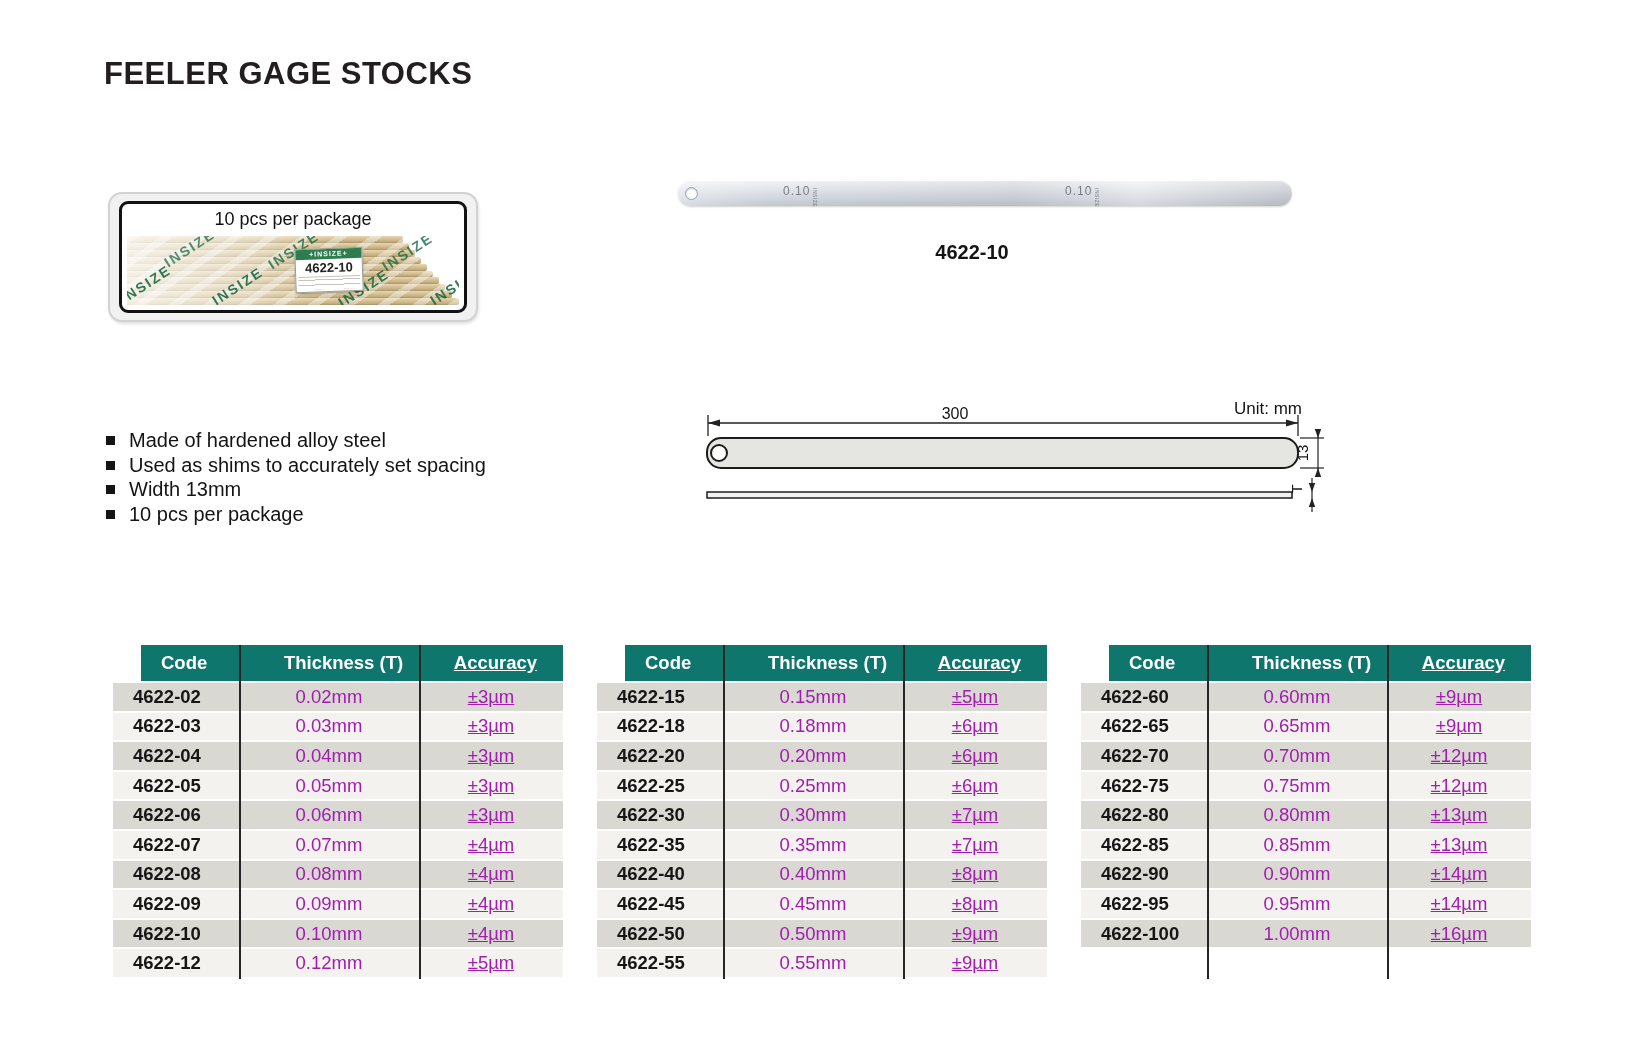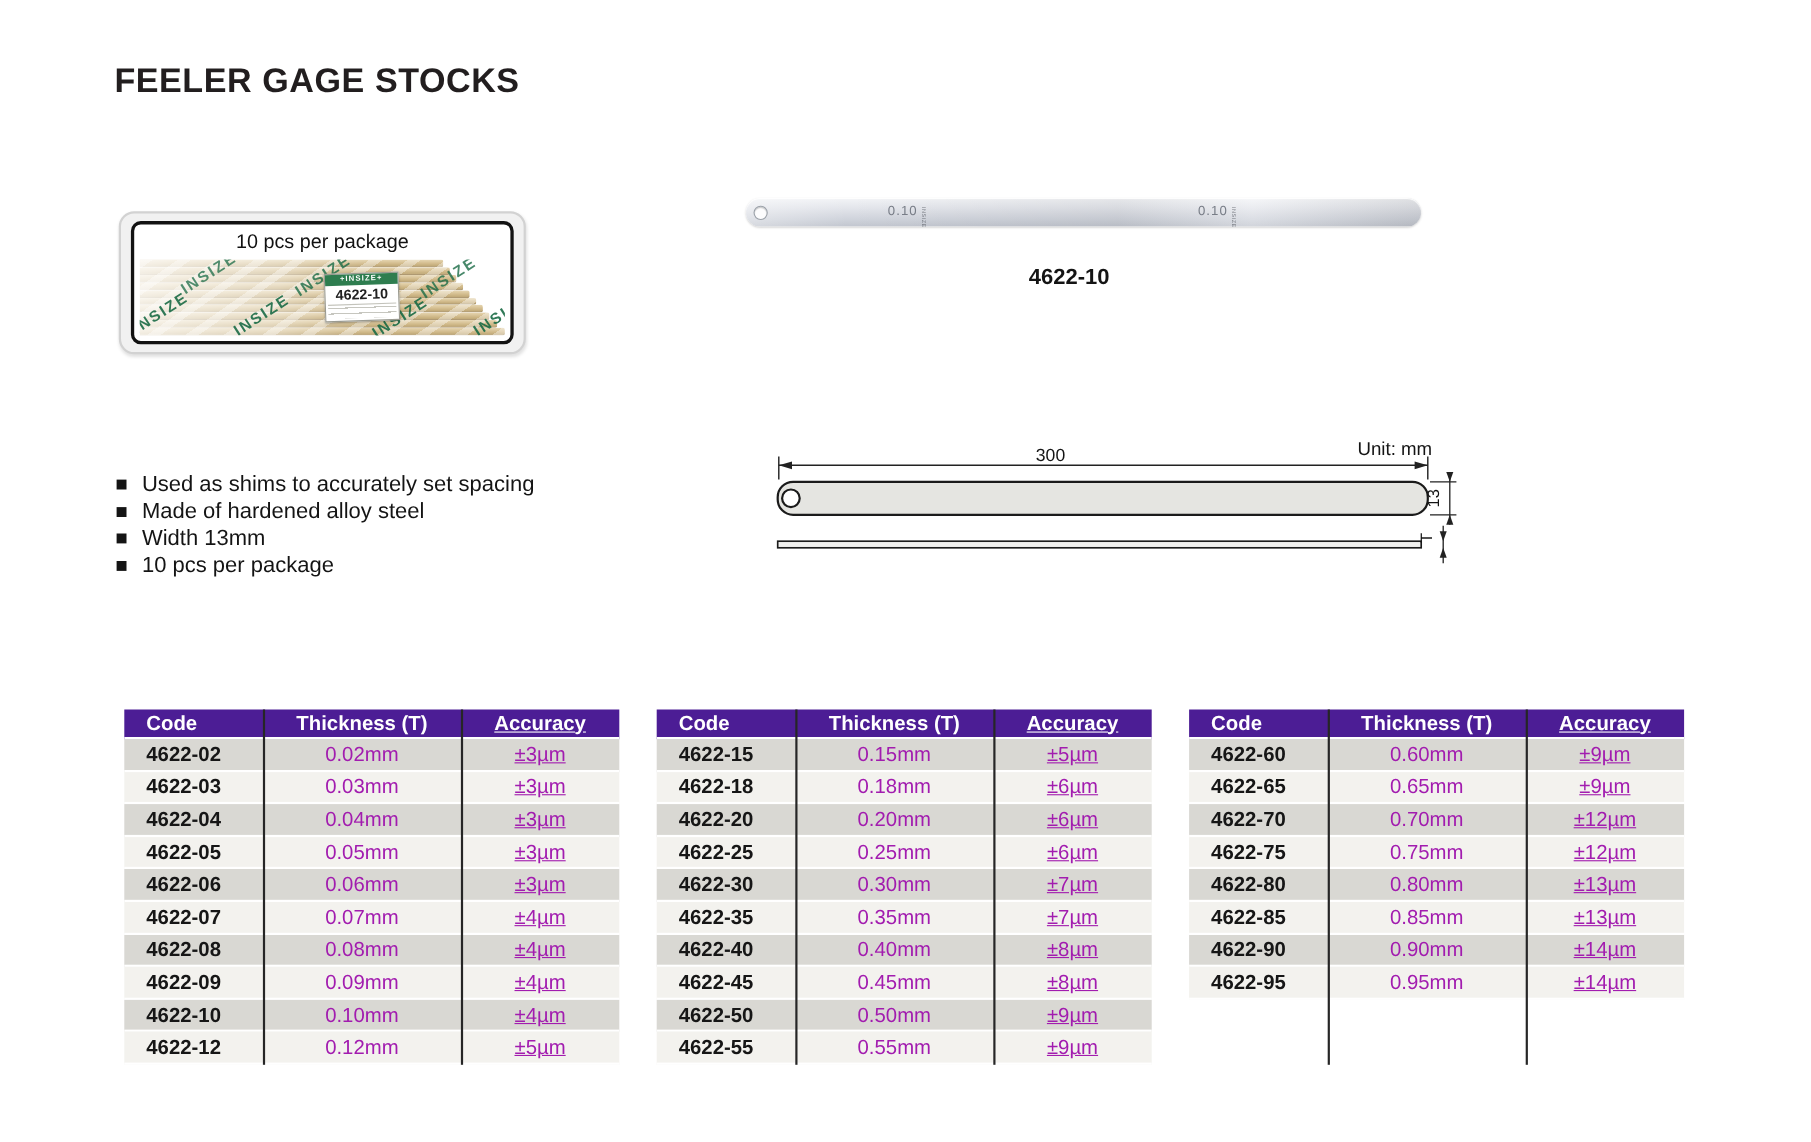--- a/index.html
+++ b/index.html
@@ -83,21 +83,21 @@
       linear-gradient(180deg,#f3f4f7 0%,#e3e5eb 35%,#cfd3db 75%,#c2c6cf 100%);
     box-shadow:0 1px 2px rgba(0,0,0,.18), inset 0 1px 1px #ffffff;
   }
   .hole{
     position:absolute;left:7px;top:50%;width:11px;height:11px;margin-top:-6px;
     background:#fcfcfd;border:1px solid #9aa0a8;border-radius:50%;
     box-shadow:inset 0 1px 1px rgba(0,0,0,.2);
   }
   .mark{position:absolute;top:4px;display:flex;align-items:center;gap:2px;}
   .mark1{left:105px;} .mark2{left:387px;}
-  .mark-num{font-size:12px;color:#787d87;letter-spacing:1px;margin-left:24px;}
+  .mark-num{font-size:12px;color:#787d87;letter-spacing:1px;}
   .vtext{
     font-size:5px;color:#5c6068;transform:rotate(90deg);letter-spacing:.5px;
     display:inline-block;width:6px;opacity:.8;
   }
   .gage-caption{
     position:absolute;left:672px;top:241px;width:600px;text-align:center;
     font-size:20px;font-weight:bold;color:#141414;
   }
 
   
@@ -115,22 +115,22 @@
   .drawing text{font-family:"Liberation Sans",sans-serif;fill:#141414;}
 
   
   .tables{
     position:absolute;left:113px;top:645px;width:1418px;display:flex;gap:34px;
   }
   .ptable{flex:1;position:relative;font-size:18.5px;}
   .vline{position:absolute;top:0;bottom:0;width:2px;background:#262626;}
   .vl1{left:28%;} .vl2{left:68%;}
   .t-head{
-    display:flex;background:#4c1d95;color:#ffffff;font-weight:bold;height:27px;
-    align-items:center;border-bottom:2px solid #ffffff;box-sizing:border-box;
+    display:flex;background:#0f766e;color:#ffffff;font-weight:bold;height:38px;
+    align-items:center;border-bottom:2px solid #ffffff;box-sizing:border-box;margin-left:28px;
   }
   .trow{
     display:flex;height:29.6px;align-items:center;border-bottom:2px solid #ffffff;
     box-sizing:border-box;
   }
   .trow.dark{background:#d9d8d3;}
   .trow.light{background:#f3f2ee;}
   .cell{box-sizing:border-box;}
   .c0{width:28%;text-align:left;padding-left:20px;}
   .c1{width:40%;text-align:center;}
@@ -185,22 +185,22 @@
       <span class="vtext">INSIZE</span>
     </span>
     <span class="mark mark2">
       <span class="mark-num">0.10</span>
       <span class="vtext">INSIZE</span>
     </span>
   </div>
   <div class="gage-caption">4622-10</div>
 
   <ul class="features">
+      <li>Made of hardened alloy steel</li>
       <li>Used as shims to accurately set spacing</li>
-      <li>Made of hardened alloy steel</li>
       <li>Width 13mm</li>
       <li>10 pcs per package</li>
     </ul>
 
   <svg class="drawing" width="700" height="150" viewBox="0 0 700 150">
 
     <text x="662" y="42" font-size="17" text-anchor="end">Unit: mm</text>
 
     <line x1="68" y1="43" x2="68" y2="64" stroke="#222" stroke-width="1.3"></line>
     <line x1="658" y1="43" x2="658" y2="64" stroke="#222" stroke-width="1.3"></line>
@@ -389,19 +389,24 @@
           <div class="trow dark">
             <div class="cell c0">4622-90</div>
             <div class="cell c1">0.90mm</div>
             <div class="cell c2">±14µm</div>
           </div>
           <div class="trow light">
             <div class="cell c0">4622-95</div>
             <div class="cell c1">0.95mm</div>
             <div class="cell c2">±14µm</div>
           </div>
+          <div class="trow dark">
+            <div class="cell c0">4622-100</div>
+            <div class="cell c1">1.00mm</div>
+            <div class="cell c2">±16µm</div>
+          </div>
         </div>
       <div class="vline vl1"></div>
       <div class="vline vl2"></div>
     </div>
   </div>
 
 </div>
 
 </body></html>

